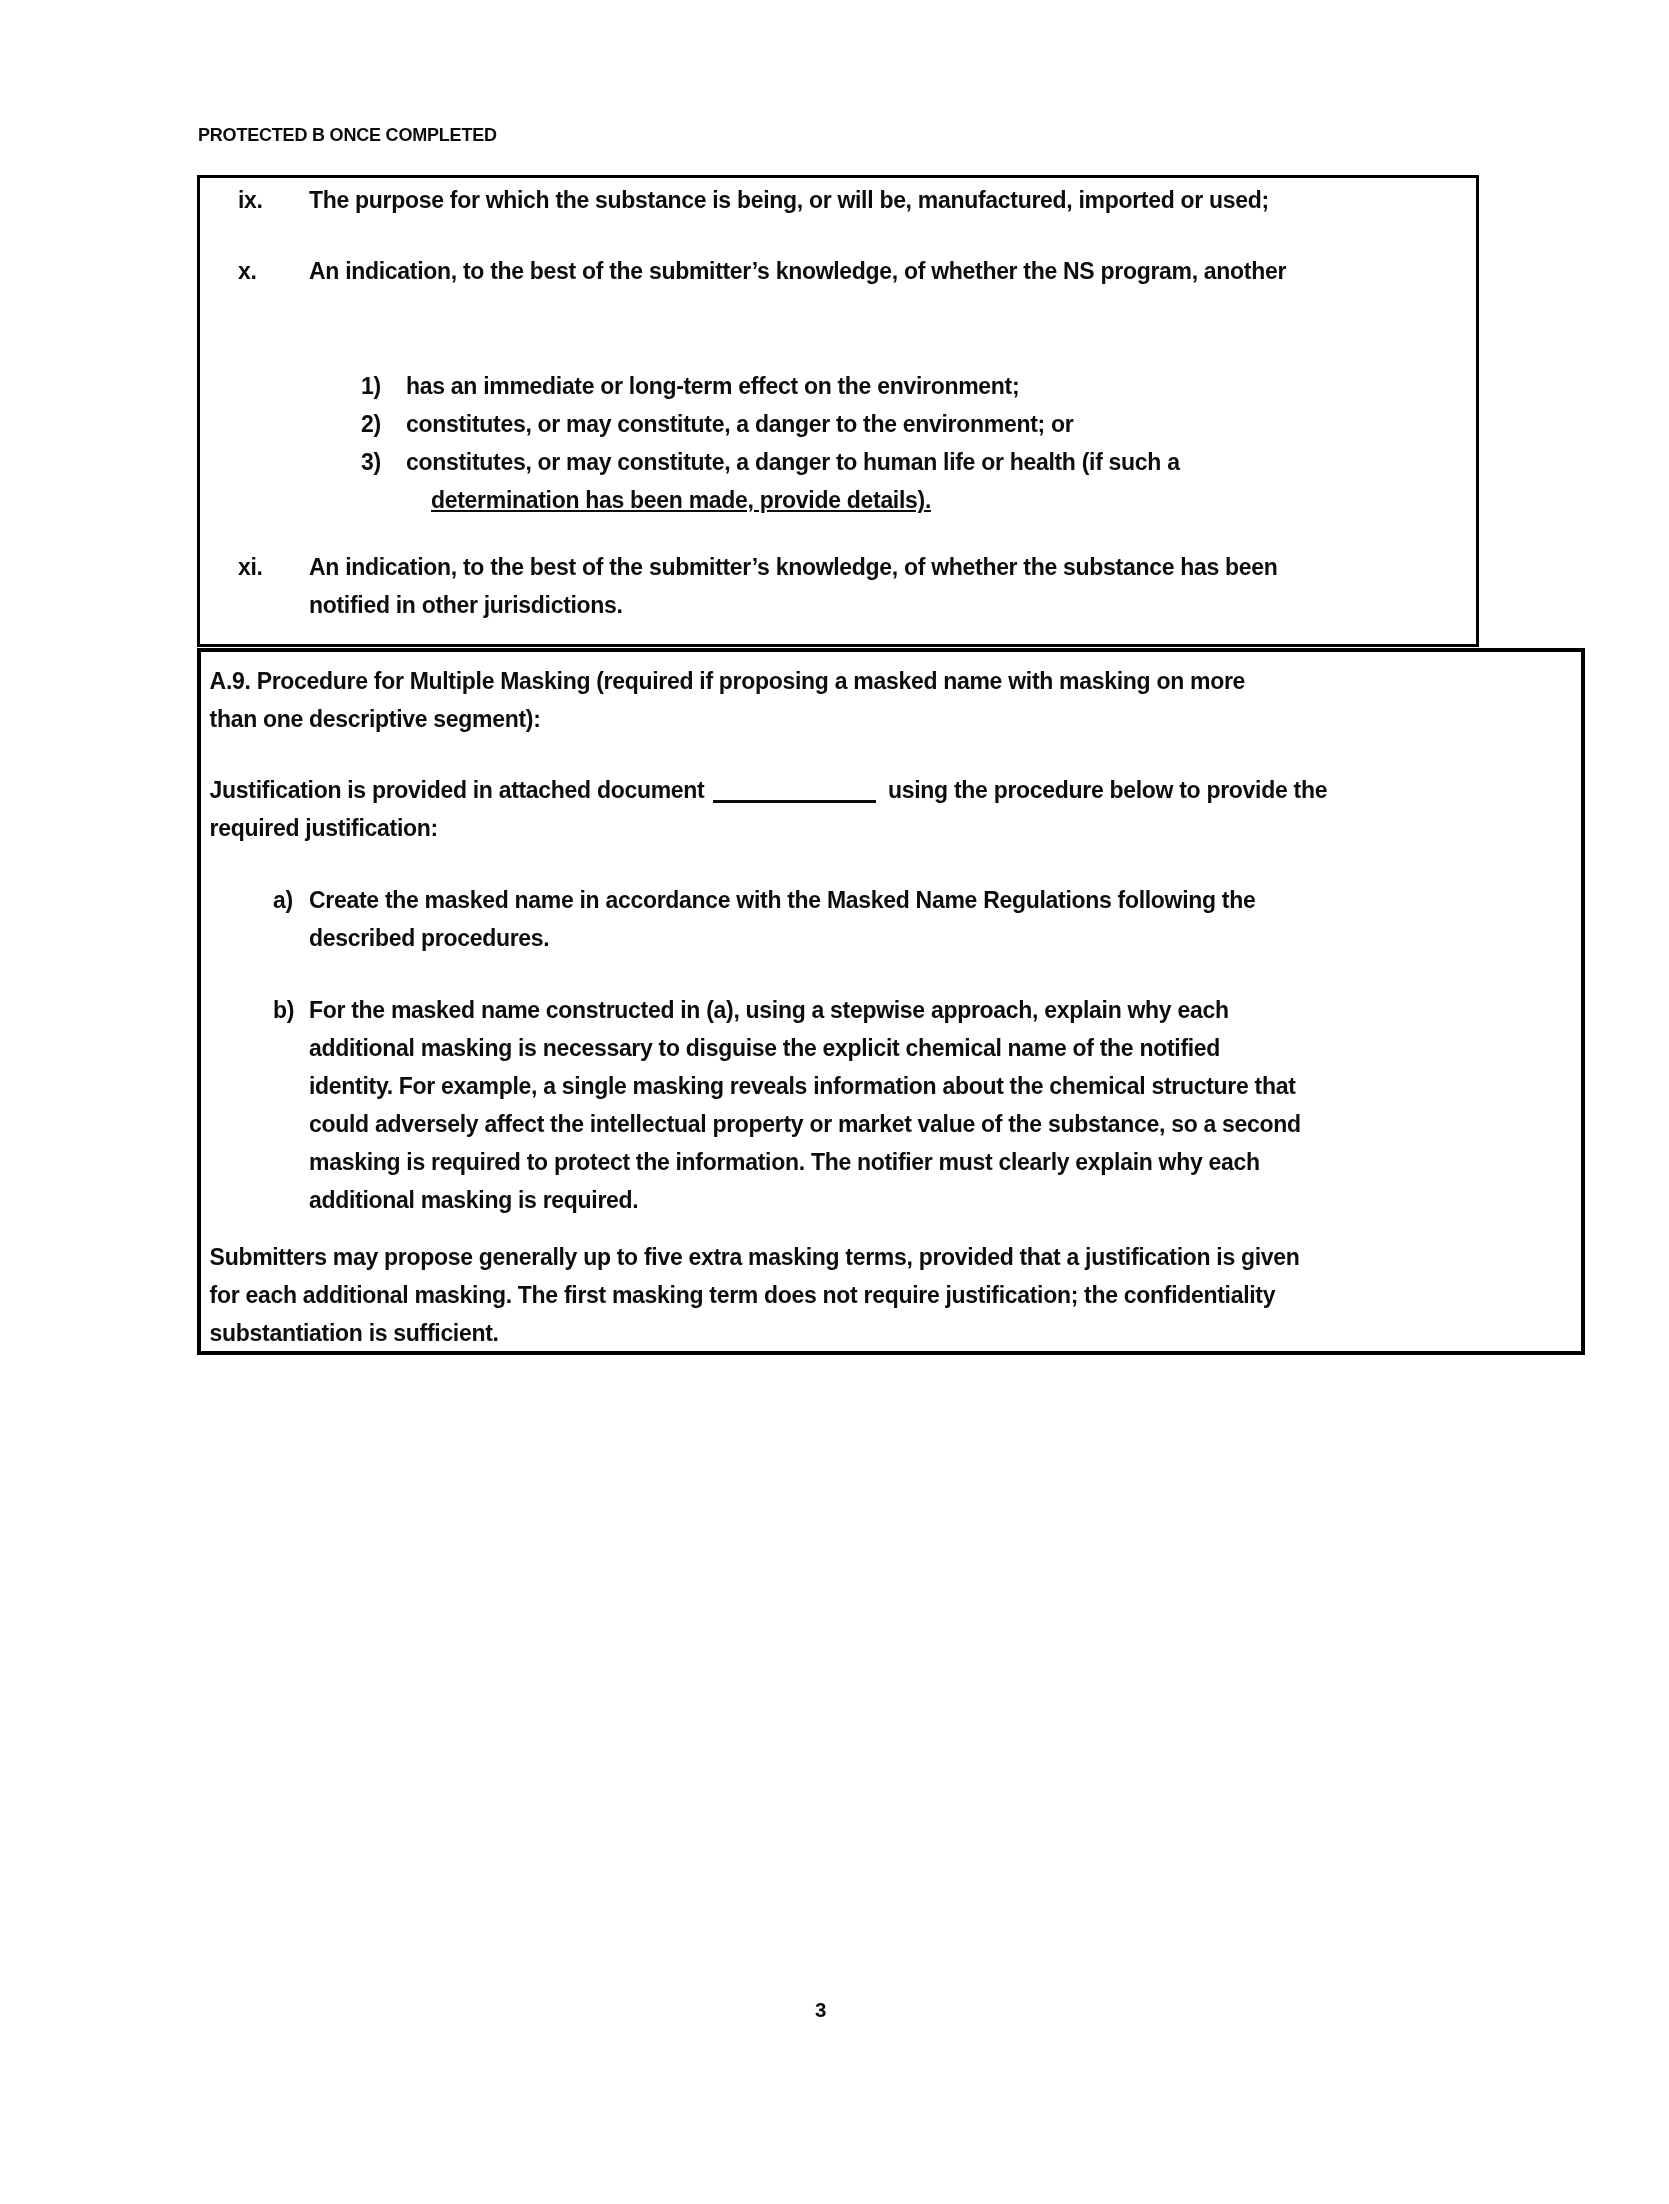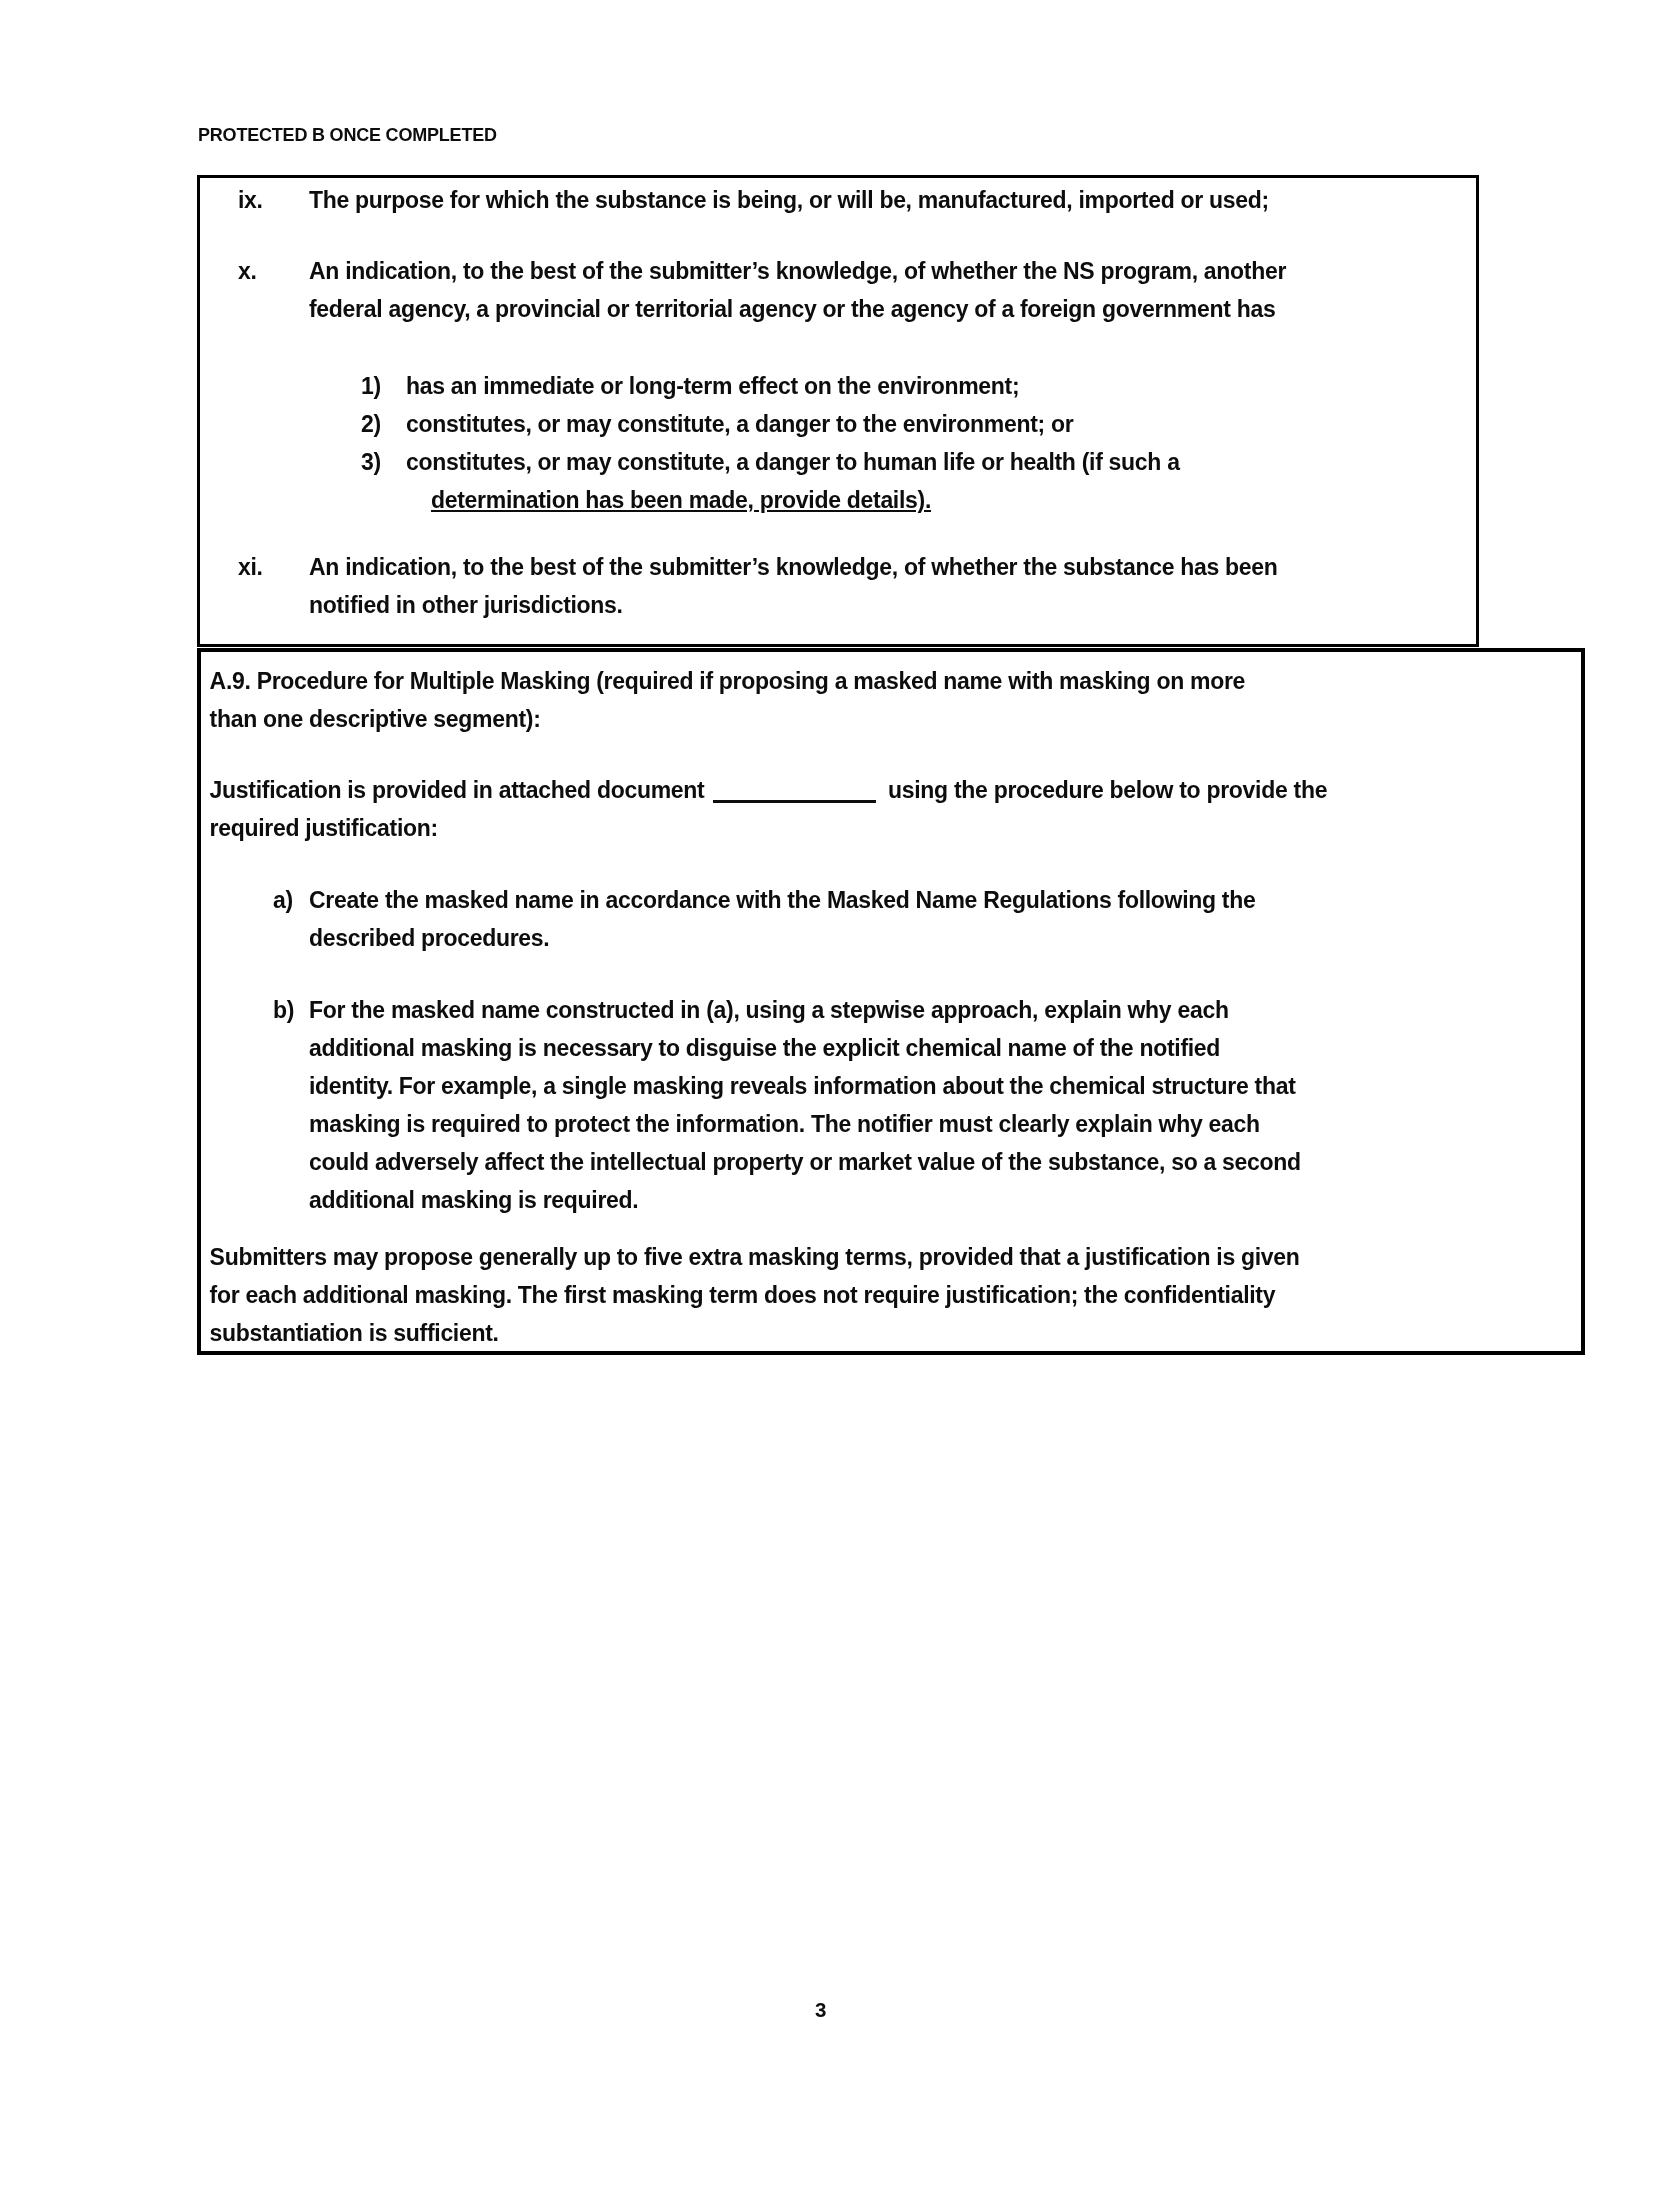--- a/index.html
+++ b/index.html
@@ -43,21 +43,20 @@
     <span class="rlabel">ix.</span>
     <div class="roman-lines">
       <div class="line">The purpose for which the substance is being, or will be, manufactured, imported or used;</div>
     </div>
   </div>
 
   <div class="item" style="left:26px; top:74px;">
     <span class="rlabel">x.</span>
     <div class="roman-lines">
       <div class="line">An indication, to the best of the submitter’s knowledge, of whether the NS program, another</div>
-      <div class="line">federal agency, a provincial or territorial agency or the agency of a foreign government has</div>
     </div>
   </div>
 
   <div class="item" style="left:161px; top:189px;">
     <div class="line"><span class="sublabel">1)</span><span>has an immediate or long-term effect on the environment;</span></div>
     <div class="line"><span class="sublabel">2)</span><span>constitutes, or may constitute, a danger to the environment; or</span></div>
     <div class="line"><span class="sublabel">3)</span><span>constitutes, or may constitute, a danger to human life or health (if such a</span></div>
     <div class="line subcont">determination has been made, provide details).</div>
   </div>
 
@@ -92,22 +91,22 @@
       <div class="line">described procedures.</div>
     </div>
   </div>
 
   <div class="item" style="left:60px; top:339px;">
     <span class="rlabel">b)</span>
     <div class="alpha-lines">
       <div class="line">For the masked name constructed in (a), using a stepwise approach, explain why each</div>
       <div class="line">additional masking is necessary to disguise the explicit chemical name of the notified</div>
       <div class="line">identity. For example, a single masking reveals information about the chemical structure that</div>
+      <div class="line">could adversely affect the intellectual property or market value of the substance, so a second</div>
       <div class="line">masking is required to protect the information. The notifier must clearly explain why each</div>
-      <div class="line">could adversely affect the intellectual property or market value of the substance, so a second</div>
       <div class="line">additional masking is required.</div>
     </div>
   </div>
 
   <div class="item" style="left:8.6px; top:586px;">
     <div class="line">Submitters may propose generally up to five extra masking terms, provided that a justification is given</div>
     <div class="line">for each additional masking. The first masking term does not require justification; the confidentiality</div>
     <div class="line">substantiation is sufficient.</div>
   </div>
 

